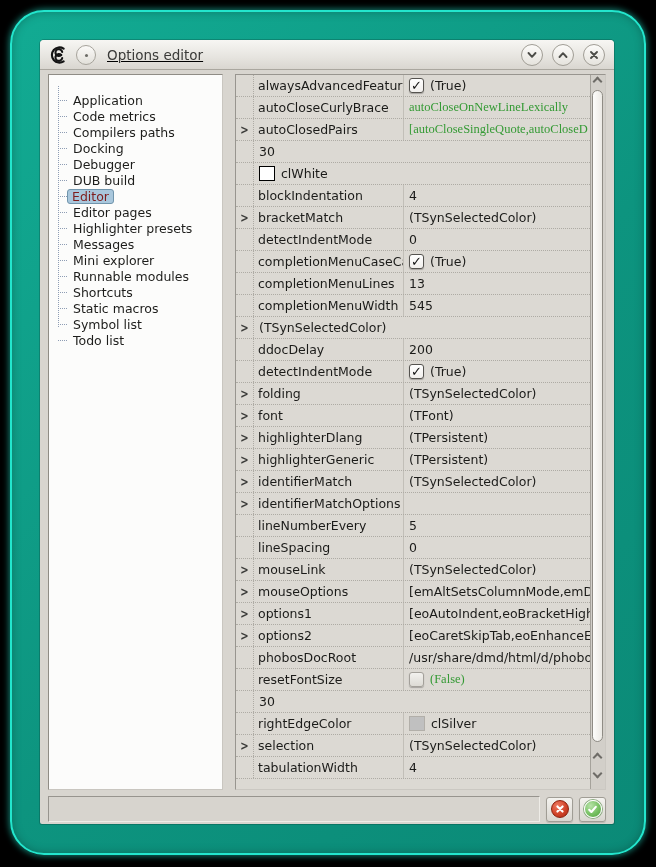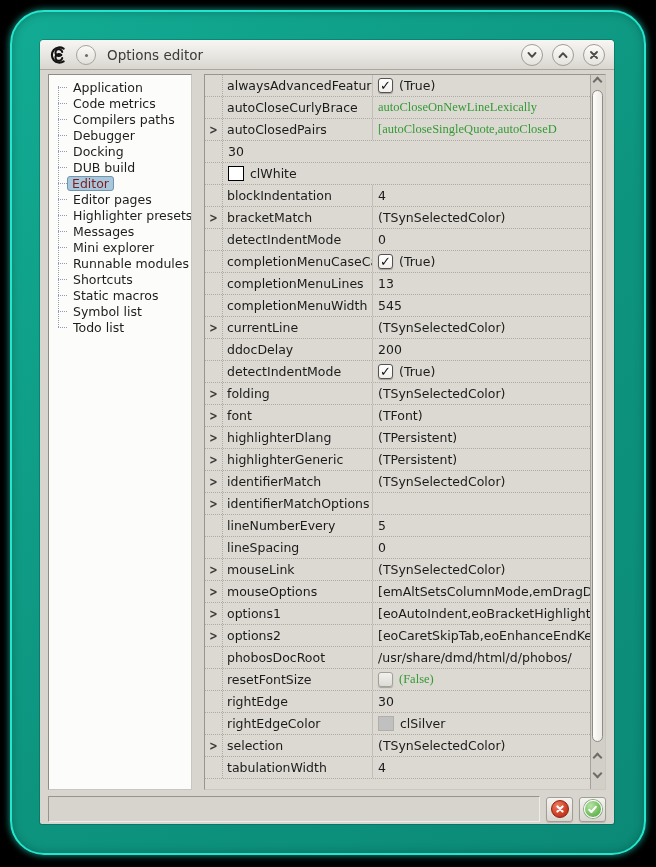--- a/index.html
+++ b/index.html
@@ -15,41 +15,41 @@
           border:2px solid var(--cyan);
           box-shadow:0 0 6px 1px rgba(35,230,205,.55), inset 0 0 10px rgba(0,0,0,.25); }
 
   .window{ position:absolute; left:28px; top:28px; width:574px; height:784px;
            background:#d8d5cf; border-radius:4px 4px 2px 2px;
            box-shadow:0 0 0 1px rgba(0,0,0,.18); overflow:hidden; }
 
   
   .titlebar{ height:30px; display:flex; align-items:center; padding:12px 9px;
              background:linear-gradient(#f7f6f3,#e6e4df 60%,#d9d6d0);
-             border-bottom:1px solid #aaa79f; }
+             border-bottom:1px solid #aaa79f;text-decoration:underline; }
   .appicon{ width:18px; height:18px; flex:0 0 18px; }
   .menu-btn{ width:20px; height:20px; border-radius:50%; margin-left:9px;
              background:linear-gradient(#fbfaf8,#e2e0da); border:1px solid #a6a39b;
              position:relative; }
   .menu-btn::after{ content:''; position:absolute; left:8px; top:8px; width:3px; height:3px;
                     border-radius:50%; background:#6b6b66; }
   .wtitle{ margin-left:11px; font-size:13.5px; color:#3a3a38; }
   .tb-spacer{ flex:1; }
   .circ-btn{ width:22px; height:22px; border-radius:50%; margin-left:9px;
              background:linear-gradient(#fcfbf9,#e5e3dd); border:1px solid #a09d95;
              display:flex; align-items:center; justify-content:center; }
 
   
   .content{ padding:4px 8px 8px; }
   .main{ display:flex; gap:12px; height:716px; }
 
   
-  .tree{ width:144px; background:#fcfcfb; border:1px solid #8f8c85;
+  .tree{ width:175px; background:#fcfcfb; border:1px solid #8f8c85;
          border-right-color:#c9c6c0; border-bottom-color:#c9c6c0;
-         padding-top:4px; position:relative; overflow:hidden; }
+         padding-top:17px; position:relative; overflow:hidden; }
   .tree-vline{ position:absolute; left:9px; top:11px; width:0; height:241px;
                border-left:1px dotted #8e9db4; }
   .tree-item{ height:16px; display:flex; align-items:center; padding-left:21px;
               position:relative; font-size:12.5px; color:#1d1d1b; white-space:nowrap; }
   .tree-item::before{ content:''; position:absolute; left:9px; top:8px; width:9px;
                       border-top:1px dotted #8e9db4; }
   .tree-label{ padding:0 2px; border:1px solid transparent; line-height:13px; }
   .tree-label.selected{ background:var(--sel); border:1px solid #7195ac;
                         border-radius:3px; margin-left:-3px; padding:0 4px; color:#7f1d1d; }
 
@@ -145,24 +145,24 @@
         <div class="tree-item">
               <span class="tree-label">Application</span>
             </div>
             <div class="tree-item">
               <span class="tree-label">Code metrics</span>
             </div>
             <div class="tree-item">
               <span class="tree-label">Compilers paths</span>
             </div>
             <div class="tree-item">
+              <span class="tree-label">Docking</span>
+            </div>
+            <div class="tree-item">
               <span class="tree-label">Debugger</span>
-            </div>
-            <div class="tree-item">
-              <span class="tree-label">Docking</span>
             </div>
             <div class="tree-item">
               <span class="tree-label">DUB build</span>
             </div>
             <div class="tree-item">
               <span class="tree-label selected">Editor</span>
             </div>
             <div class="tree-item">
               <span class="tree-label">Editor pages</span>
             </div>
@@ -273,21 +273,20 @@
                 <div class="g-gutter"></div>
                 <div class="g-name">completionMenuWidth</div>
                 <div class="g-value">
                   <span>545</span>
                 </div>
               </div>
               <div class="grid-row">
                 <div class="g-gutter">
                   <span class="g-arrow">&gt;</span>
                 </div>
-                <div class="g-name">currentLine</div>
                 <div class="g-value">
                   <span>(TSynSelectedColor)</span>
                 </div>
               </div>
               <div class="grid-row">
                 <div class="g-gutter"></div>
                 <div class="g-name">ddocDelay</div>
                 <div class="g-value">
                   <span>200</span>
                 </div>
@@ -411,21 +410,20 @@
               <div class="grid-row">
                 <div class="g-gutter"></div>
                 <div class="g-name">resetFontSize</div>
                 <div class="g-value">
                   <span class="checkbox unchecked"></span>
                   <span class="v-green">(False)</span>
                 </div>
               </div>
               <div class="grid-row">
                 <div class="g-gutter"></div>
-                <div class="g-name">rightEdge</div>
                 <div class="g-value">
                   <span>30</span>
                 </div>
               </div>
               <div class="grid-row">
                 <div class="g-gutter"></div>
                 <div class="g-name">rightEdgeColor</div>
                 <div class="g-value">
                   <span class="swatch" style="background: rgb(192, 192, 192); border: 1px solid rgb(178, 175, 169);"></span>
                   <span>clSilver</span>

